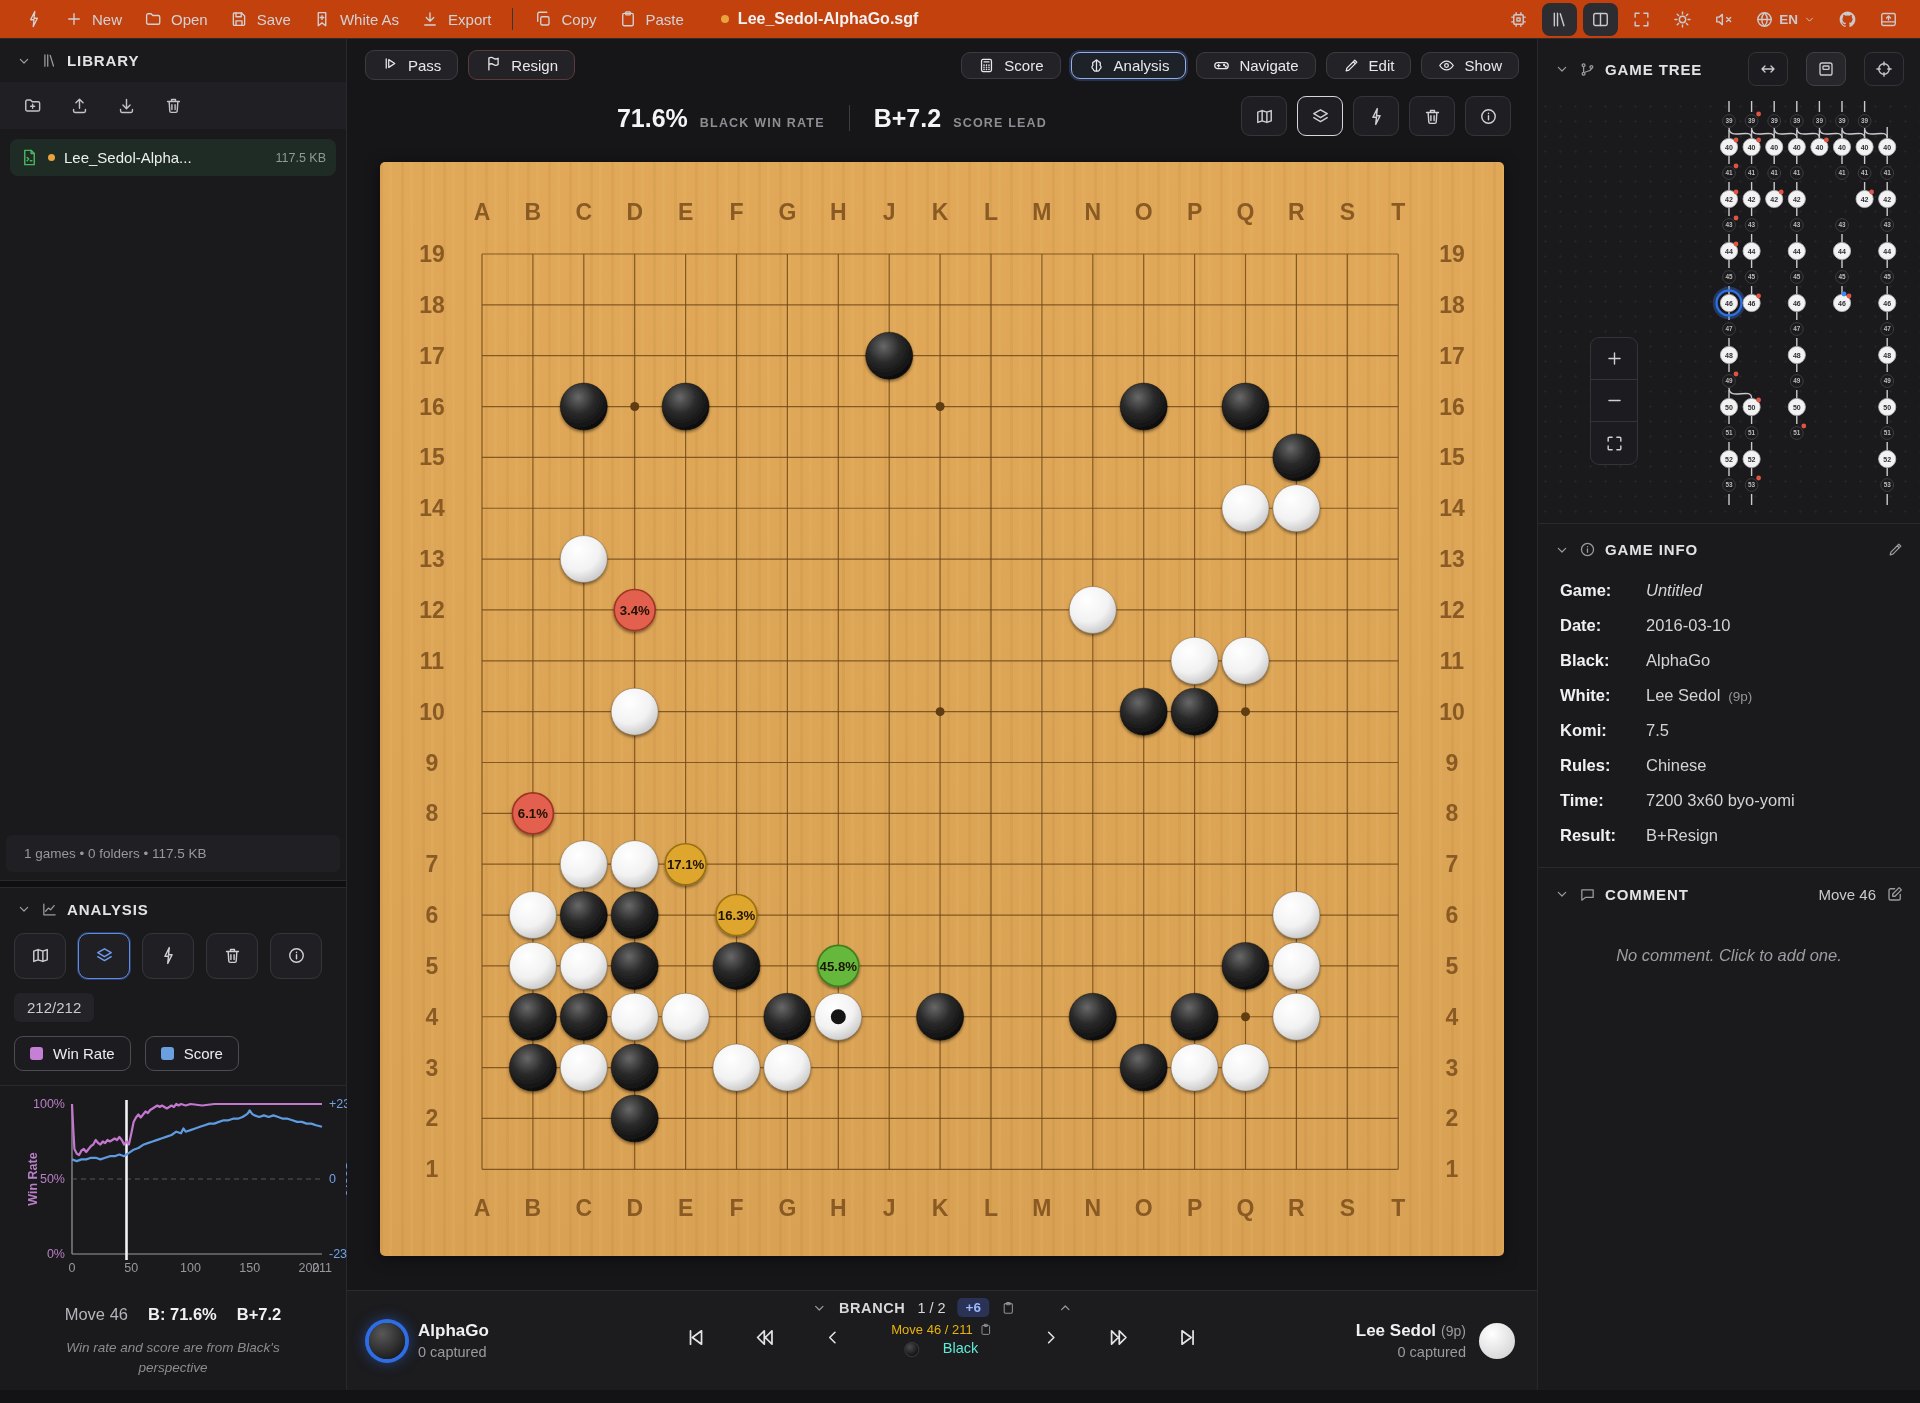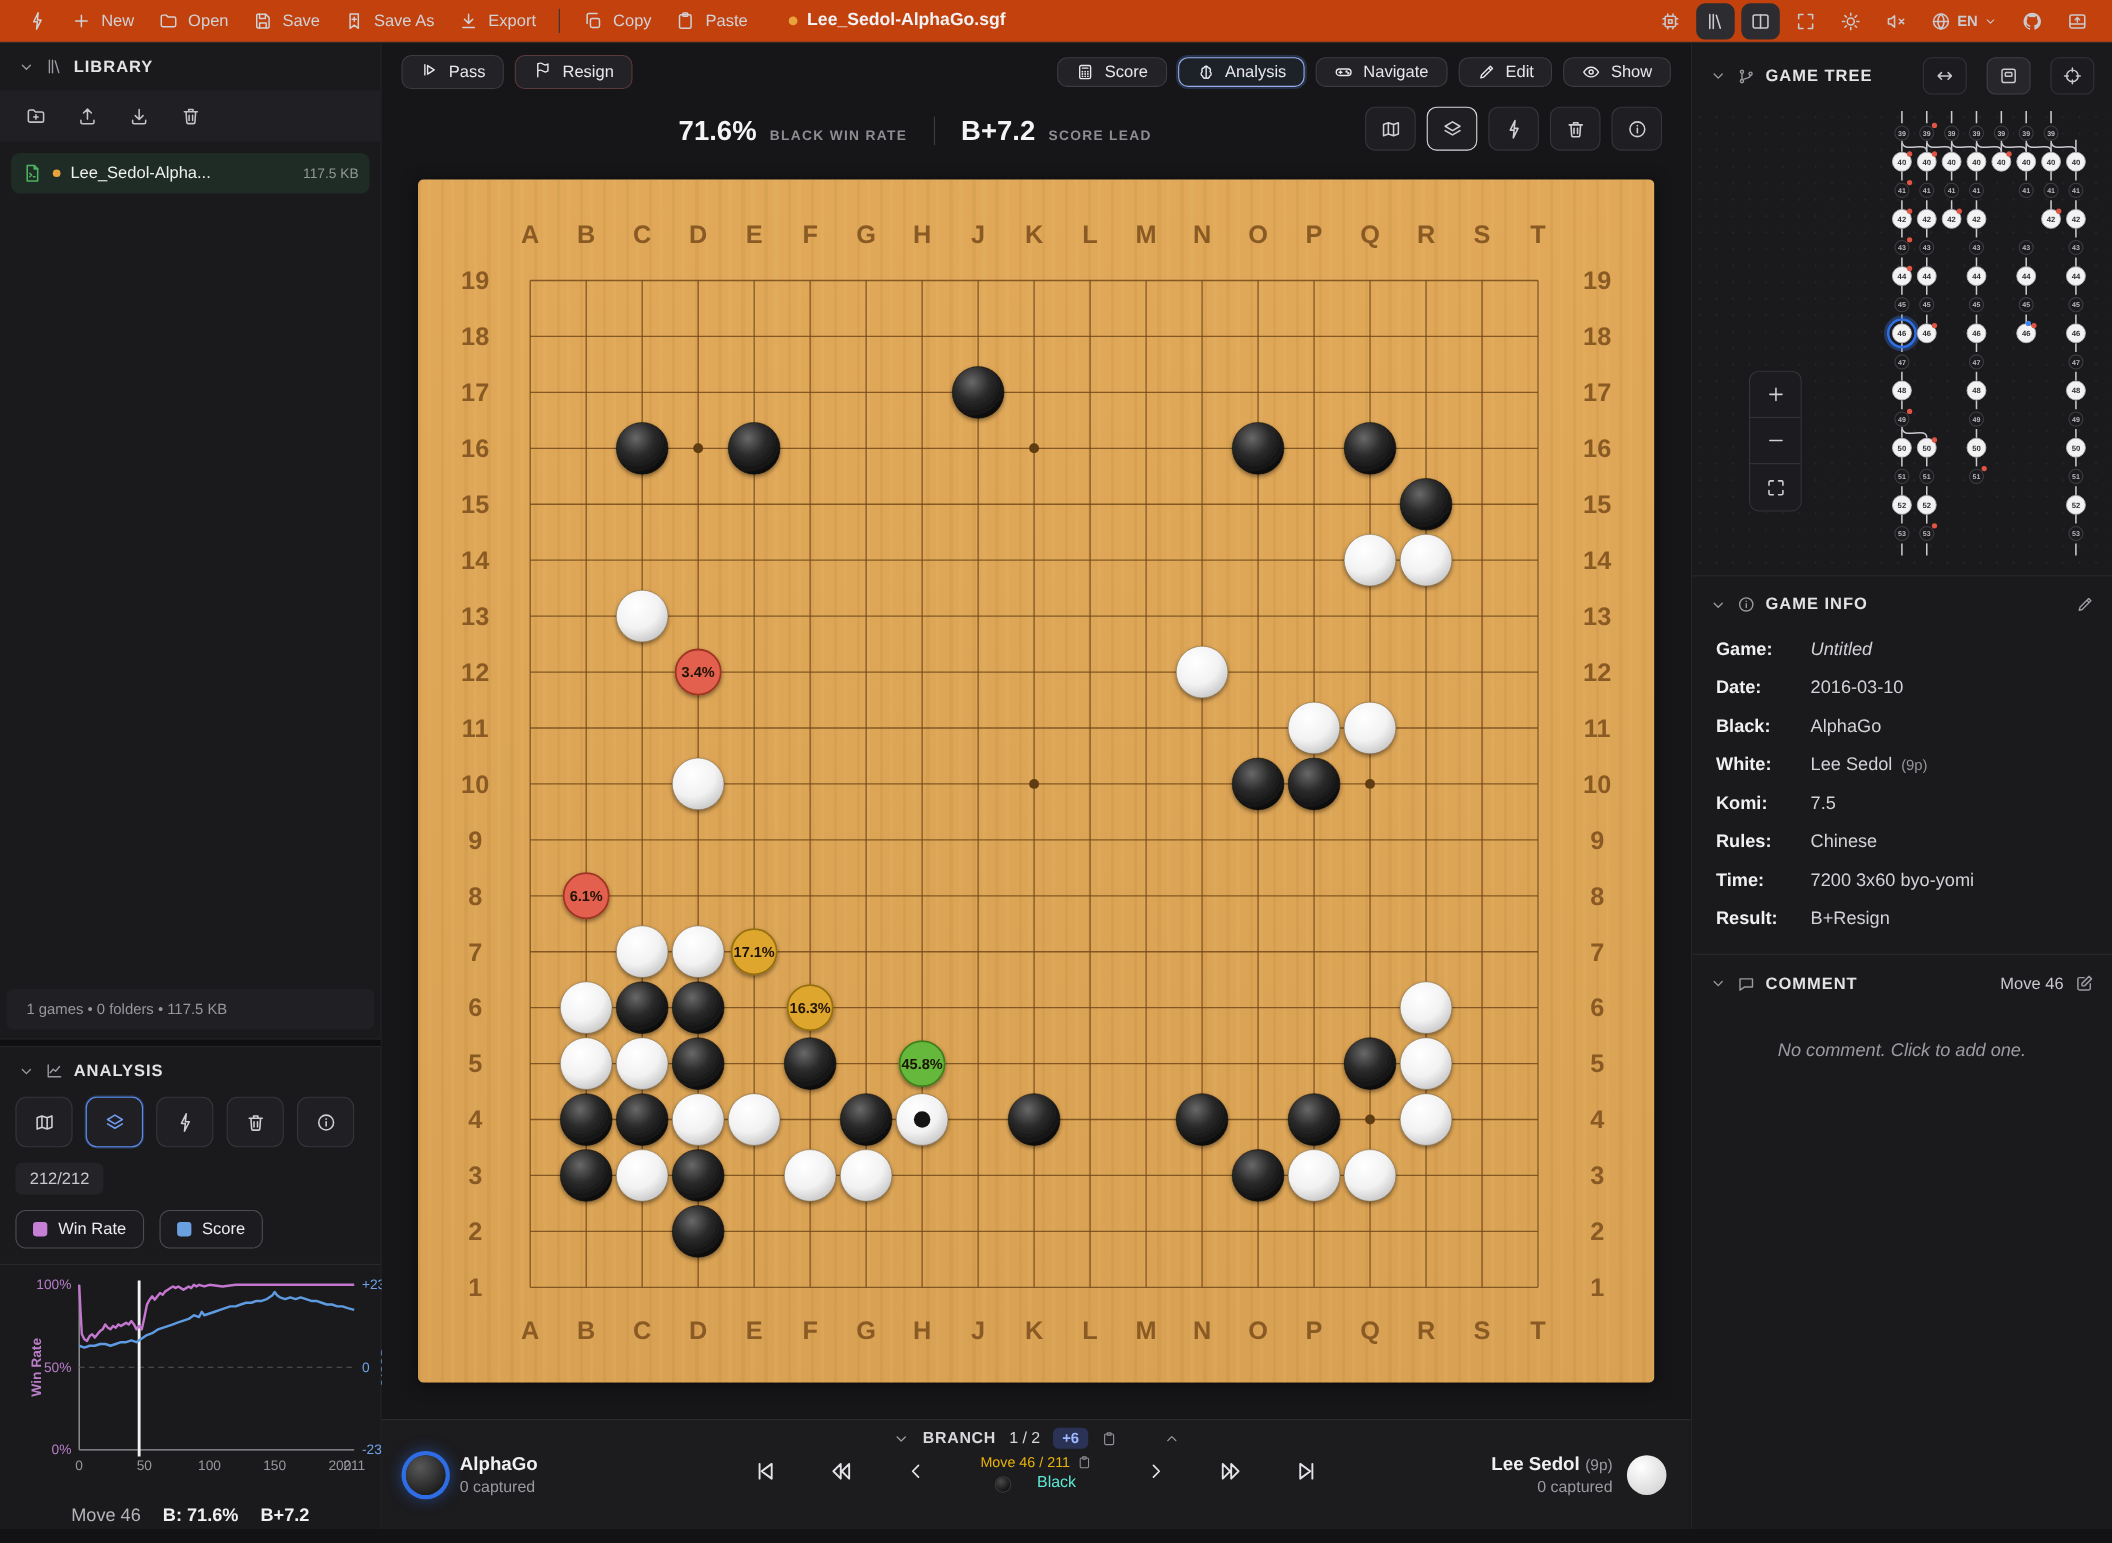--- a/index.html
+++ b/index.html
@@ -139,21 +139,21 @@
         <svg class="ic" width="18" height="18" viewBox="0 0 24 24" fill="none" stroke="currentColor" stroke-width="1.8" stroke-linecap="round" stroke-linejoin="round">
           <path d="M5.5 4h10L19.5 8v11a1.5 1.5 0 0 1-1.5 1.5H6A1.5 1.5 0 0 1 4.5 19V5.5A1.5 1.5 0 0 1 5.5 4z"></path>
           <path d="M8 4v5h7V4M8 20.5v-6h8v6"></path>
         </svg>
         <span>Save</span>
       </button>
       <button class="tbtn">
         <svg class="ic" width="18" height="18" viewBox="0 0 24 24" fill="none" stroke="currentColor" stroke-width="1.8" stroke-linecap="round" stroke-linejoin="round">
           <path d="M7 3.5h10V21l-5-3.8L7 21zM12 7.5v5M9.5 10h5"></path>
         </svg>
-        <span>Save As</span>
+        <span>White As</span>
       </button>
       <button class="tbtn">
         <svg class="ic" width="18" height="18" viewBox="0 0 24 24" fill="none" stroke="currentColor" stroke-width="1.8" stroke-linecap="round" stroke-linejoin="round">
           <path d="M12 4v11M7 10l5 5 5-5M5 20h14"></path>
         </svg>
         <span>Export</span>
       </button>
       <div class="tb-divider"></div>
       <button class="tbtn">
         <svg class="ic" width="18" height="18" viewBox="0 0 24 24" fill="none" stroke="currentColor" stroke-width="1.8" stroke-linecap="round" stroke-linejoin="round">
@@ -359,20 +359,21 @@
           <line x1="106.50236966824644" y1="6" x2="106.50236966824644" y2="166" stroke="#f2f2f4" stroke-width="2.6"></line>
           <path d="M52.0 65.4L56.7 67.1L61.5 65.4L66.2 65.4L71.0 63.8L75.7 63.8L80.4 65.4L85.2 63.8L89.9 62.2L94.7 62.2L99.4 60.5L104.1 62.2L106.5 60.5L108.9 58.9L111.2 57.3L113.6 55.7L118.4 54.0L123.1 50.8L127.8 49.1L132.6 47.5L137.3 45.9L142.0 44.2L146.8 42.6L151.5 41.0L156.3 37.7L161.0 39.3L163.4 34.5L165.7 37.7L170.5 36.1L175.2 34.5L180.0 32.8L184.7 31.2L189.4 29.6L194.2 29.6L198.9 27.9L203.7 26.3L208.4 26.3L213.1 24.7L217.9 24.7L222.6 23.0L227.4 19.8L229.7 16.5L232.1 19.8L234.5 21.4L239.2 23.0L243.9 21.4L248.7 23.0L253.4 21.4L258.2 23.0L262.9 24.7L267.6 24.7L272.4 26.3L277.1 27.9L281.9 27.9L286.6 29.6L291.3 29.6L296.1 31.2L302.0 32.8" fill="none" stroke="#5f9be0" stroke-width="2.2" stroke-linejoin="round"></path>
           <path d="M52.0 10.0L53.2 34.0L54.4 55.0L56.7 59.5L59.1 61.0L61.5 56.5L63.8 55.0L66.2 58.0L68.6 55.0L71.0 52.0L73.3 50.5L75.7 46.0L78.1 49.0L80.4 50.5L82.8 47.5L85.2 49.0L87.5 46.0L89.9 47.5L92.3 46.0L94.7 44.5L97.0 46.0L99.4 43.0L101.8 46.0L104.1 50.5L106.5 47.5L108.9 50.5L111.2 40.0L113.6 28.0L116.0 23.5L118.4 20.5L120.7 23.5L123.1 20.5L125.5 17.5L127.8 19.0L130.2 16.0L132.6 14.5L134.9 13.0L137.3 11.5L139.7 13.0L142.0 11.5L144.4 13.0L146.8 14.5L149.2 13.0L151.5 11.5L153.9 13.0L156.3 10.0L158.6 11.5L161.0 10.0L165.7 11.5L170.5 10.0L182.3 11.5L194.2 10.0L206.0 10.0L217.9 10.0L229.7 10.0L241.6 10.0L253.4 10.0L265.3 10.0L277.1 10.0L289.0 10.0L302.0 10.0" fill="none" stroke="#c477cf" stroke-width="2.2" stroke-linejoin="round"></path>
         </svg>
       </div>
     <div class="chart-summary">
       <span class="cs-move">Move 46</span>
       <span class="cs-win">B: 71.6%</span>
       <span class="cs-score">B+7.2</span>
     </div>
+    <div class="chart-note">Win rate and score are from Black's perspective</div>
   </aside>
 
   <main class="center">
     <div class="mode-row">
       <button class="btn">
         <span><svg class="ic" width="17" height="17" viewBox="0 0 24 24" fill="none" stroke="currentColor" stroke-width="1.8" stroke-linecap="round" stroke-linejoin="round">
               <path d="M6 5.5v13M9.5 6.5 18 12l-8.5 5.5z"></path>
             </svg></span>
         <span>Pass</span>
       </button>

